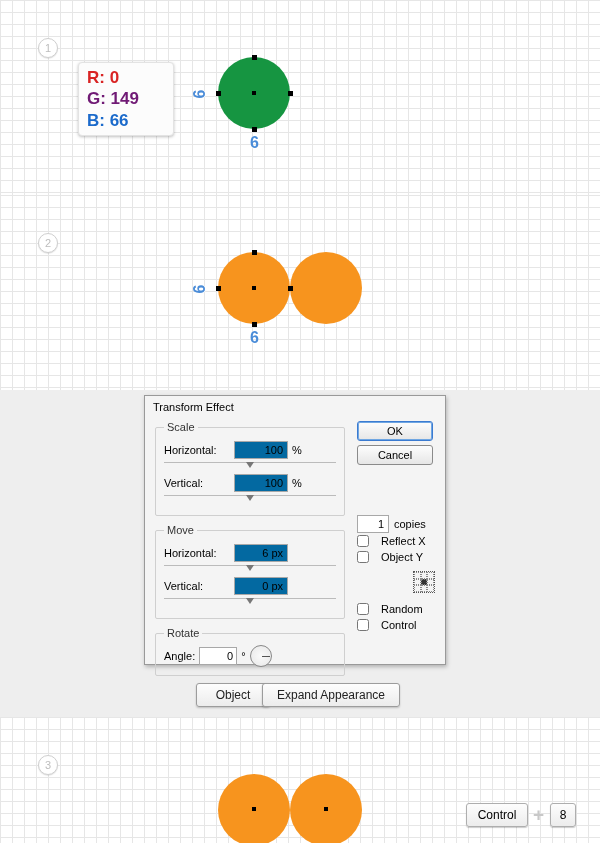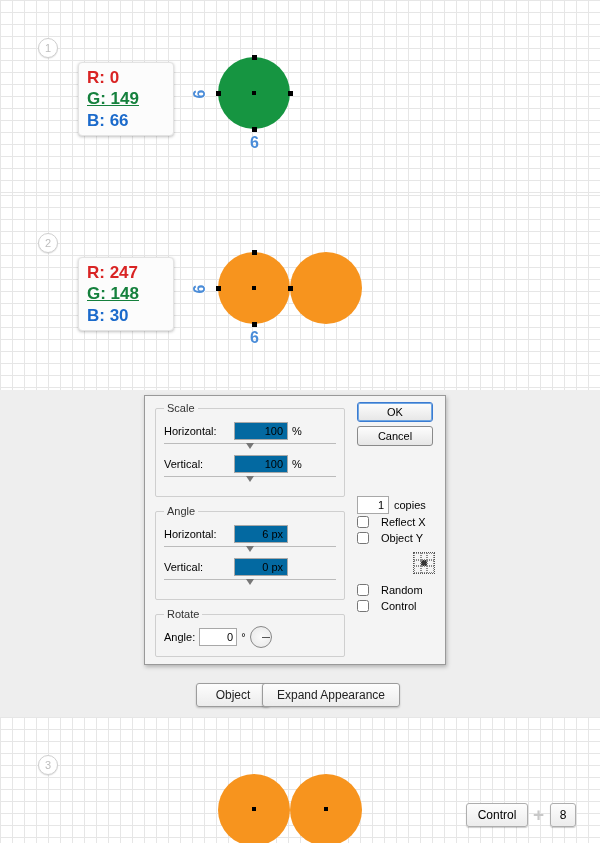--- a/index.html
+++ b/index.html
@@ -57,21 +57,21 @@
     border: 1px solid #e3e3e3;
     border-radius: 4px;
     padding: 4px 8px;
     box-shadow: 0 1px 3px rgba(0,0,0,0.25);
     font-family: "Comic Sans MS", cursive, sans-serif;
     font-size: 17px;
     font-weight: bold;
     line-height: 1.25;
   }
   .rgb-card .r { color: #d92424; }
-  .rgb-card .g { color: #15803d; text-decoration: underline; }
+  .rgb-card .g { color: #701a75; }
   .rgb-card .b { color: #1b6acb; }
 
   .circle {
     position: absolute;
     border-radius: 50%;
   }
   .circle.green { background: #169541; }
   .circle.orange { background: #f7941e; }
 
   .sel-anchor {
@@ -307,40 +307,36 @@
   <div class="sel-anchor" style="left:254px; top:129px;"></div>
   <div class="sel-anchor" style="left:218px; top:93px;"></div>
   <div class="sel-anchor" style="left:290px; top:93px;"></div>
   <div class="sel-anchor" style="left:254px; top:93px; background:#000; width:4px; height:4px;"></div>
   <span class="dim6" style="left:250px; top:134px;">6</span>
 </div>
 
 <div id="area2" class="grid-area">
   <div class="step-badge" style="left:38px; top:38px;">2</div>
 
-  <div class="rgb-card" style="left:78px; top:62px;">
-    <div class="r">R: 247</div>
-    <div class="g">G: 148</div>
-    <div class="b">B: 30</div>
-  </div>
 
   <span class="dim6 rot" style="left:196px; top:85px;">6</span>
   <div class="circle orange" style="left:290px; top:57px; width:72px; height:72px;"></div>
   <div class="circle orange" style="left:218px; top:57px; width:72px; height:72px;"></div>
   <div class="sel-anchor" style="left:254px; top:57px;"></div>
   <div class="sel-anchor" style="left:254px; top:129px;"></div>
   <div class="sel-anchor" style="left:218px; top:93px;"></div>
   <div class="sel-anchor" style="left:290px; top:93px;"></div>
   <div class="sel-anchor" style="left:254px; top:93px; width:4px; height:4px;"></div>
   <span class="dim6" style="left:250px; top:134px;">6</span>
 </div>
 
 <div class="gray-panel"></div>
 
 <div class="dlg">
+  <div class="dlg-title">Transform Effect</div>
   <div class="dlg-body">
 
     <fieldset>
       <legend>Scale</legend>
       <div class="field-row">
         <label>Horizontal:</label>
         <input type="text" value="100" style="">
         <span class="unit">%</span>
       </div>
       <div class="slider-track">
@@ -350,21 +346,21 @@
         <label>Vertical:</label>
         <input type="text" value="100" style="">
         <span class="unit">%</span>
       </div>
       <div class="slider-track">
           <div class="slider-thumb-tri" style="left:50%;"></div>
         </div>
     </fieldset>
 
     <fieldset>
-      <legend>Angle</legend>
+      <legend>Move</legend>
       <div class="field-row">
         <label>Horizontal:</label>
         <input type="text" value="6 px" style="">
       </div>
       <div class="slider-track">
           <div class="slider-thumb-tri" style="left:50%;"></div>
         </div>
       <div class="field-row">
         <label>Vertical:</label>
         <input type="text" value="0 px" style="">

